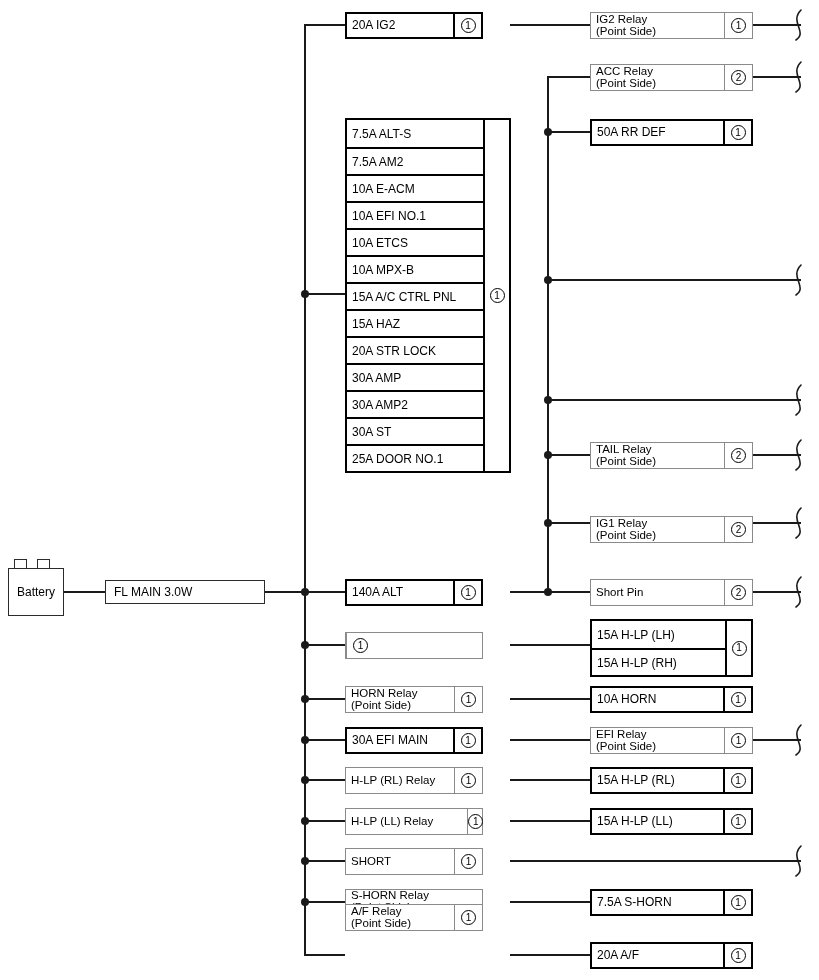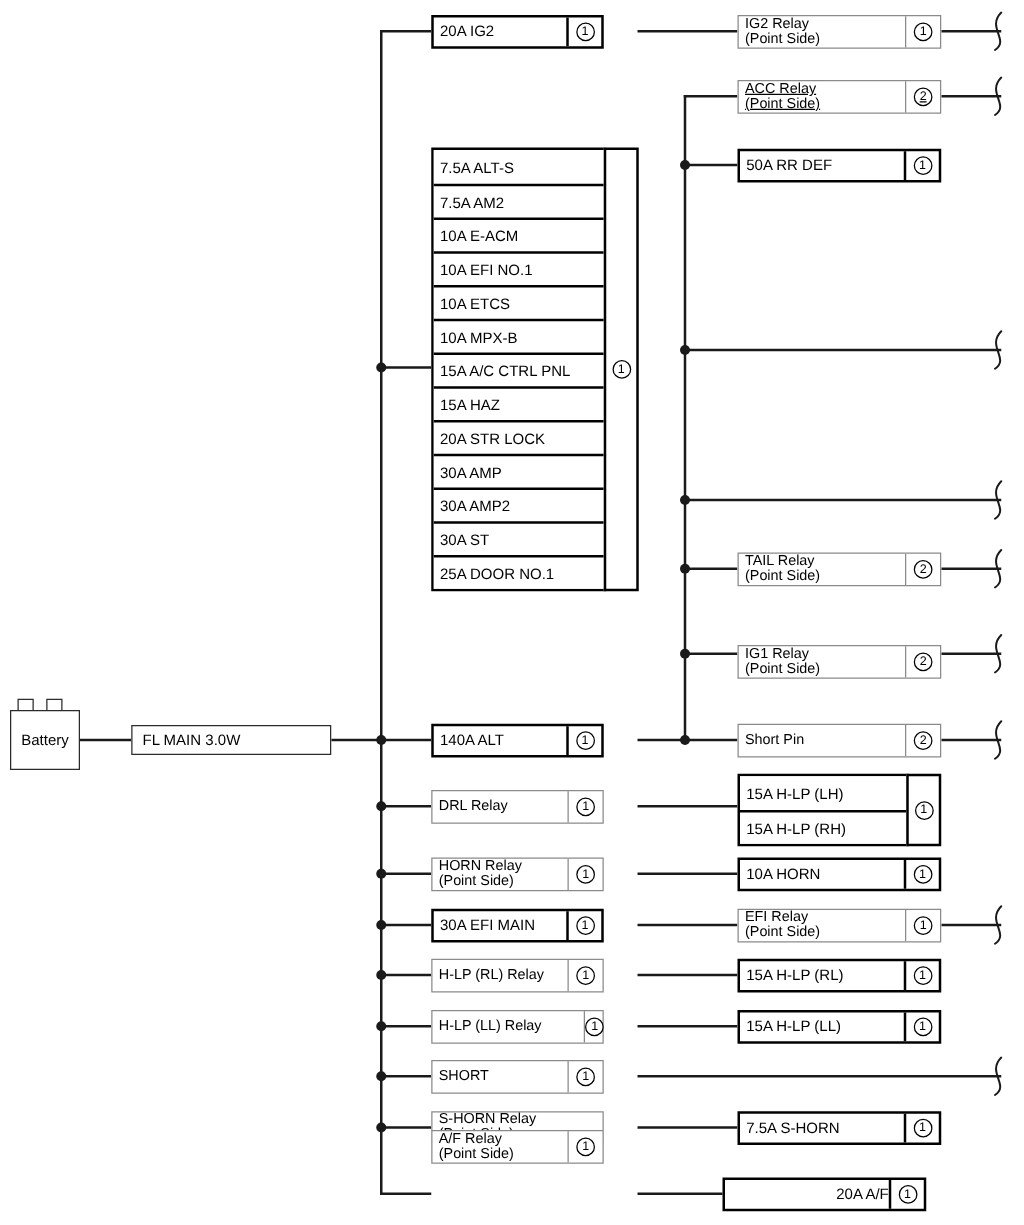--- a/index.html
+++ b/index.html
@@ -170,23 +170,20 @@
   <div class="fbox bold" style="left:345px; top:579px;">
     <div class="lbl">
         <span>140A ALT</span>
       </div>
     <div class="numcell">
         <span class="circ">1</span>
       </div>
   </div>
 
   <div class="fbox thin" style="left:345px; top:632px;">
-    <div class="lbl">
-        <span>DRL Relay</span>
-      </div>
     <div class="numcell">
         <span class="circ">1</span>
       </div>
   </div>
 
   <div class="fbox thin" style="left:345px; top:686px;">
     <div class="lbl">
       <span>HORN Relay</span>
       <span>(Point Side)</span>
     </div>
@@ -254,21 +251,21 @@
   <div class="fbox thin rcol" style="left:590px; top:12px;">
     <div class="lbl">
       <span>IG2 Relay</span>
       <span>(Point Side)</span>
     </div>
     <div class="numcell">
         <span class="circ">1</span>
       </div>
   </div>
 
-  <div class="fbox thin rcol" style="left:590px; top:64px;text-decoration:underline;">
+  <div class="fbox thin rcol" style="left:590px; top:64px;">
     <div class="lbl">
       <span>ACC Relay</span>
       <span>(Point Side)</span>
     </div>
     <div class="numcell">
         <span class="circ">2</span>
       </div>
   </div>
 
   <div class="fbox bold rcol" style="left:590px; top:119px;">
@@ -356,21 +353,21 @@
 
   <div class="fbox bold rcol" style="left:590px; top:889px;">
     <div class="lbl">
         <span>7.5A S-HORN</span>
       </div>
     <div class="numcell">
         <span class="circ">1</span>
       </div>
   </div>
 
-  <div class="fbox bold rcol" style="left:578px; top:942px;text-align:right;">
+  <div class="fbox bold rcol" style="left:590px; top:942px;">
     <div class="lbl">
         <span>20A A/F</span>
       </div>
     <div class="numcell">
         <span class="circ">1</span>
       </div>
   </div>
 
 </div>
 

